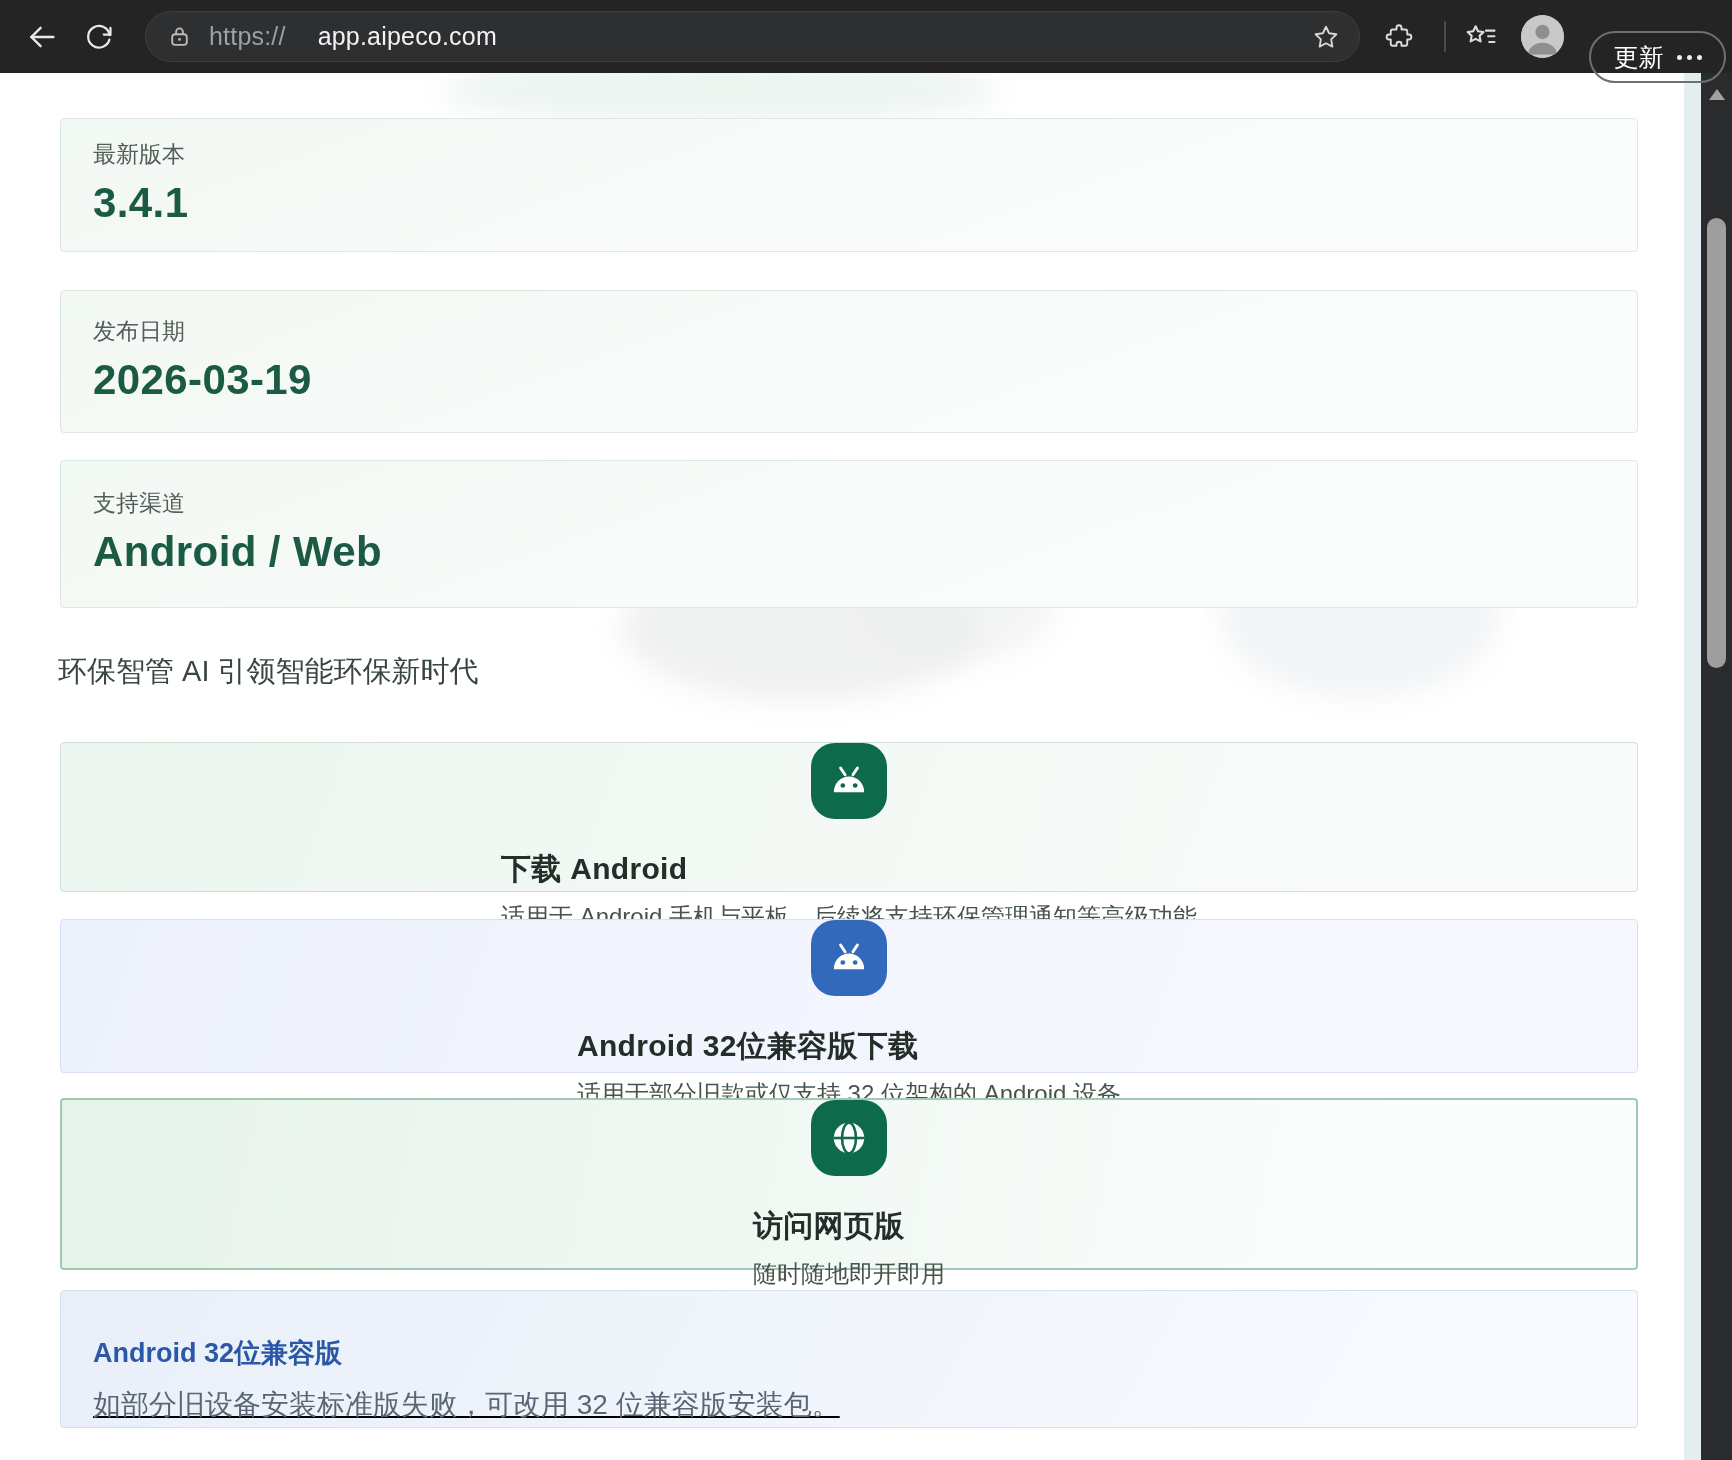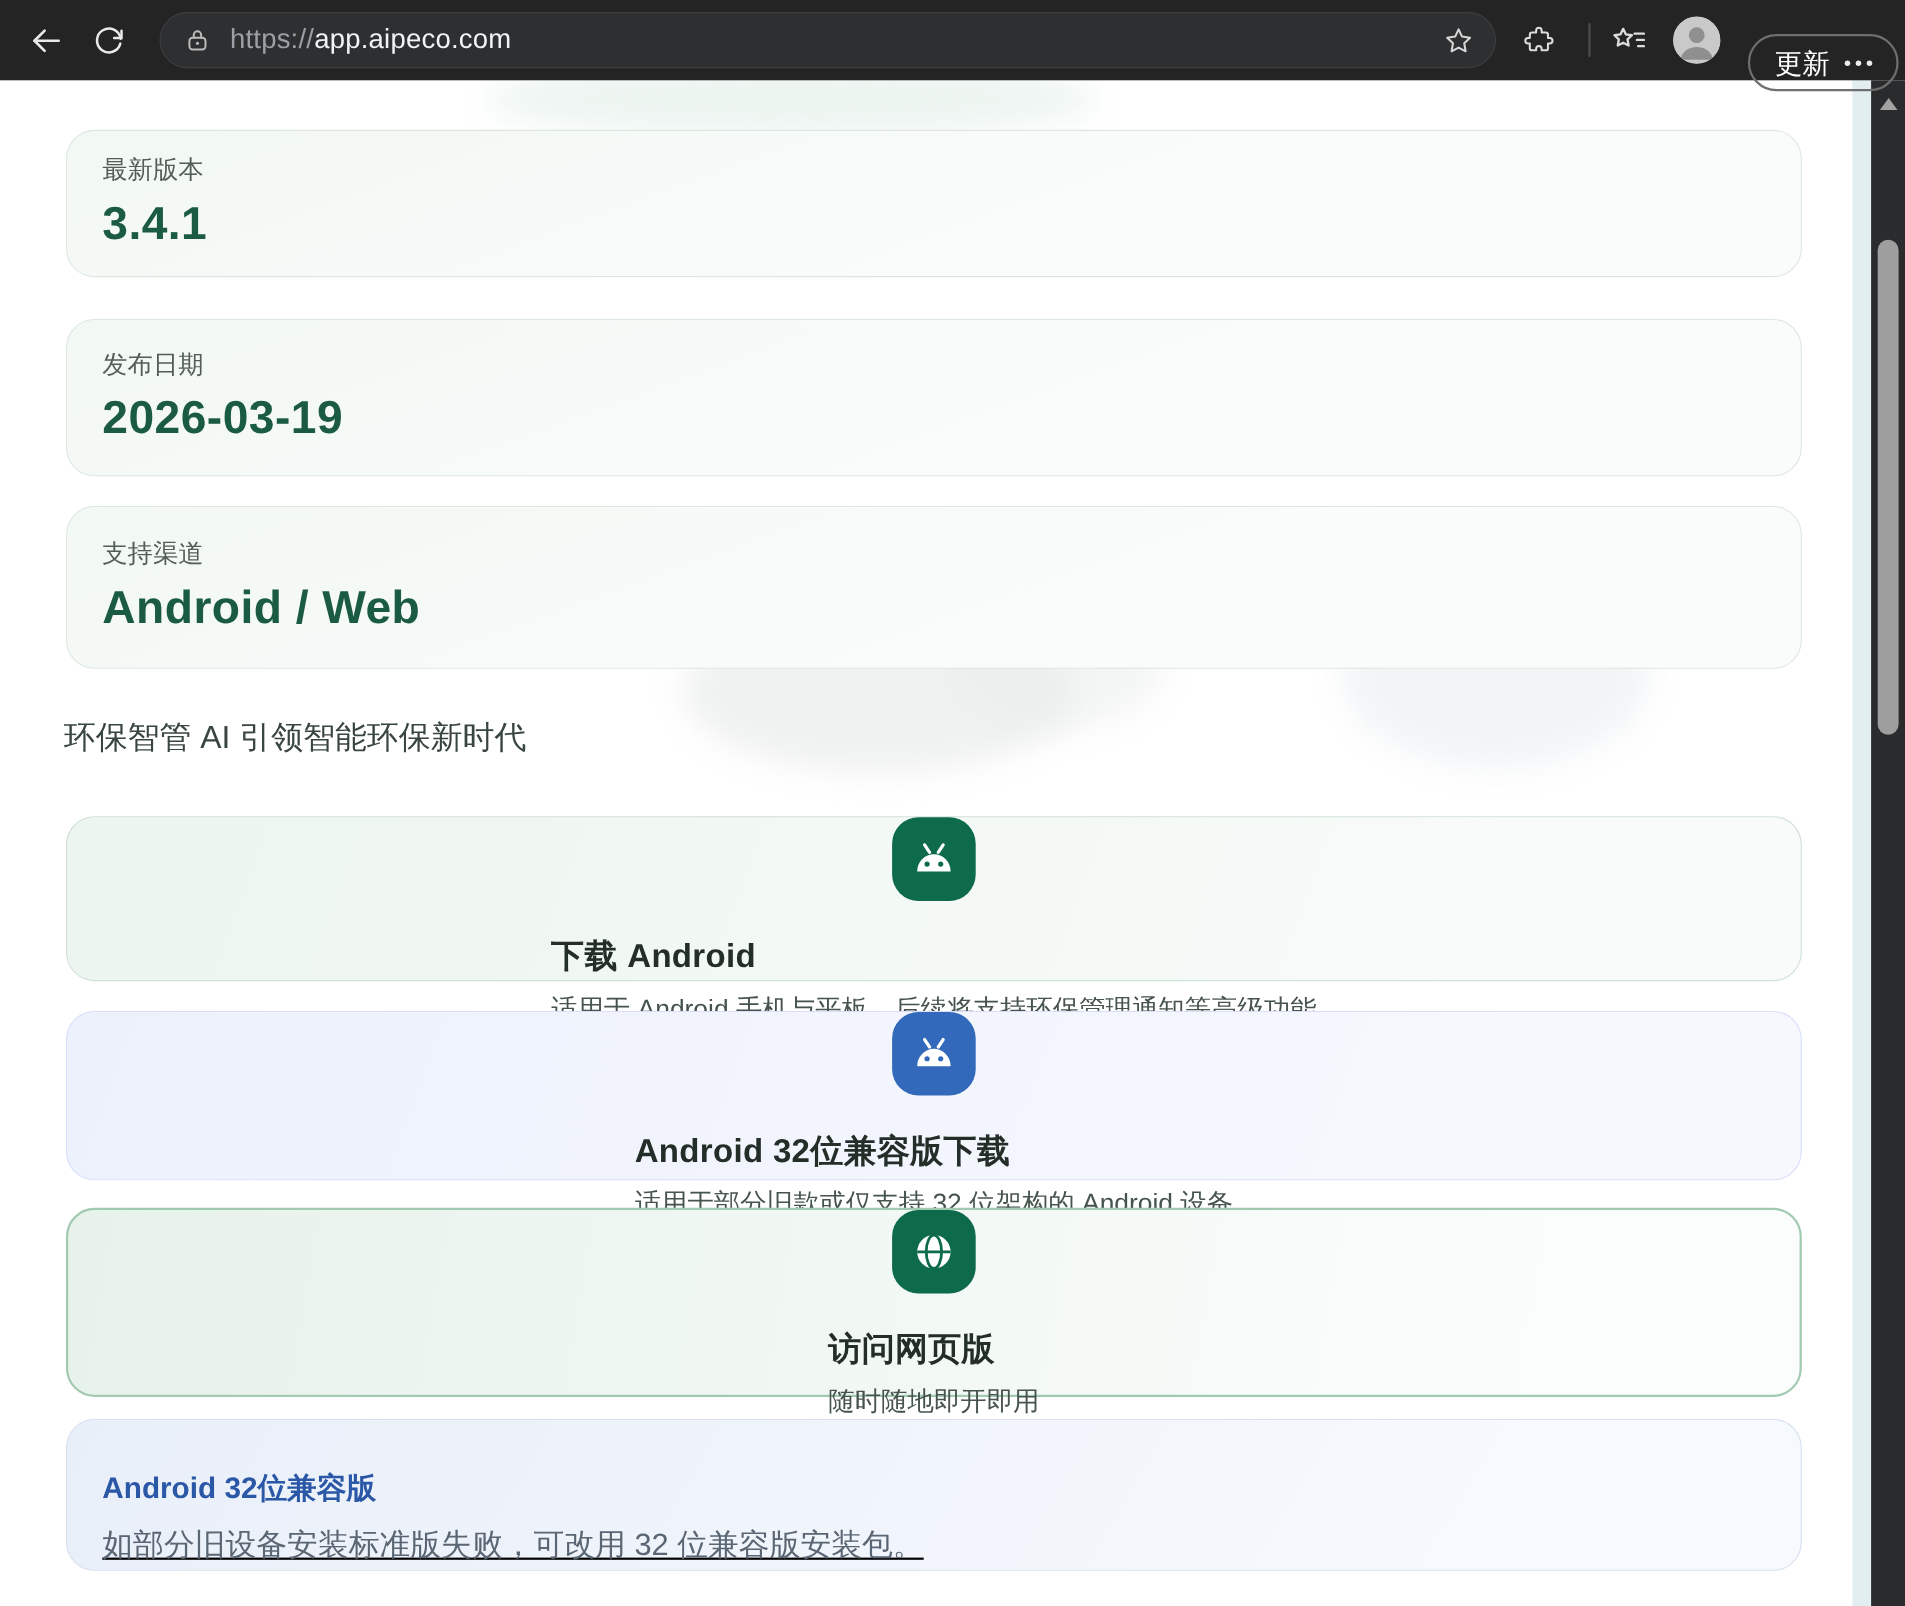--- a/index.html
+++ b/index.html
@@ -13,21 +13,21 @@
   .tb-icon{position:absolute;top:0;height:73px;display:flex;align-items:center;justify-content:center;cursor:pointer;}
   .tb-back{left:14px;width:56px;}
   .tb-reload{left:74px;width:50px;}
   .url-pill{
     position:absolute;left:145px;top:11px;width:1215px;height:51px;border-radius:26px;
     background:#2e2f31;border:1px solid #3d3e40;box-sizing:border-box;
     display:flex;align-items:center;padding:0 18px 0 20px;
   }
   .url-text{font-size:25px;letter-spacing:.2px;margin-left:16px;flex:1;white-space:nowrap;overflow:hidden;}
   .url-scheme{color:#9aa0a6;}
-  .url-host{color:#f2f3f4;}
+  .url-host{color:#f2f3f4;margin-left:32px;}
   .pill-star{margin-left:auto;}
   .tb-puzzle{left:1378px;width:42px;}
   .tb-divider{position:absolute;left:1444px;top:21px;width:2px;height:31px;background:#4d4d4d;border-radius:1px;}
   .tb-favhub{left:1458px;width:46px;}
   .avatar{
     position:absolute;left:1521px;top:15px;width:43px;height:43px;border-radius:50%;
     background:#c9c9c9;overflow:hidden;cursor:pointer;
   }
   .update-pill{
     position:absolute;left:1589px;top:10px;width:137px;height:52px;border-radius:27px;
@@ -46,21 +46,21 @@
   }
   .scroll-thumb{position:absolute;top:145px;left:6px;width:19px;height:450px;border-radius:10px;background:#9e9e9e;cursor:pointer;}
   .edge-strip{position:absolute;top:73px;left:1684px;width:17px;height:1387px;background:#e2eef0;}
   
   .content{position:absolute;top:73px;left:0;width:1684px;height:1387px;background:#ffffff;overflow:hidden;}
   .blob{position:absolute;border-radius:50%;filter:blur(14px);pointer-events:none;}
   .blob-a{left:440px;top:-18px;width:560px;height:70px;background:rgba(223,236,229,.55);}
   .blob-b{left:620px;top:480px;width:360px;height:150px;background:rgba(228,232,230,.55);}
   .blob-c{left:1220px;top:455px;width:280px;height:170px;background:rgba(230,233,237,.5);}
   .blob-d{left:860px;top:470px;width:200px;height:120px;background:rgba(231,234,232,.45);}
-  .card{position:absolute;left:60px;width:1578px;border-radius:26px;box-sizing:border-box;}
+  .card{position:absolute;left:60px;width:1578px;border-radius:4px;box-sizing:border-box;}
   
   .info-card{
     background:linear-gradient(160deg,#f2f8f4 0%,#fafcfb 65%);
     border:1.5px solid #dde8e1;
     display:flex;flex-direction:column;justify-content:center;padding:10px 32px 14px 32px;
   }
   .info-card-1{top:45px;height:134px;}
   .info-card-2{top:217px;height:143px;}
   .info-card-3{top:387px;height:148px;}
   .info-label{font-size:23px;color:#535e58;}

